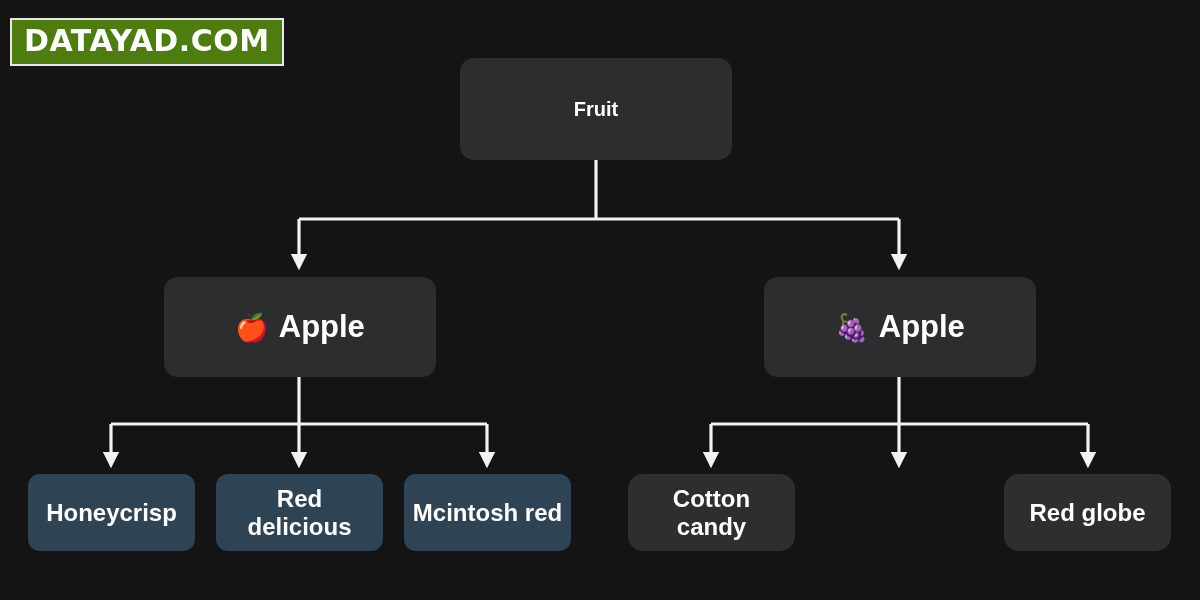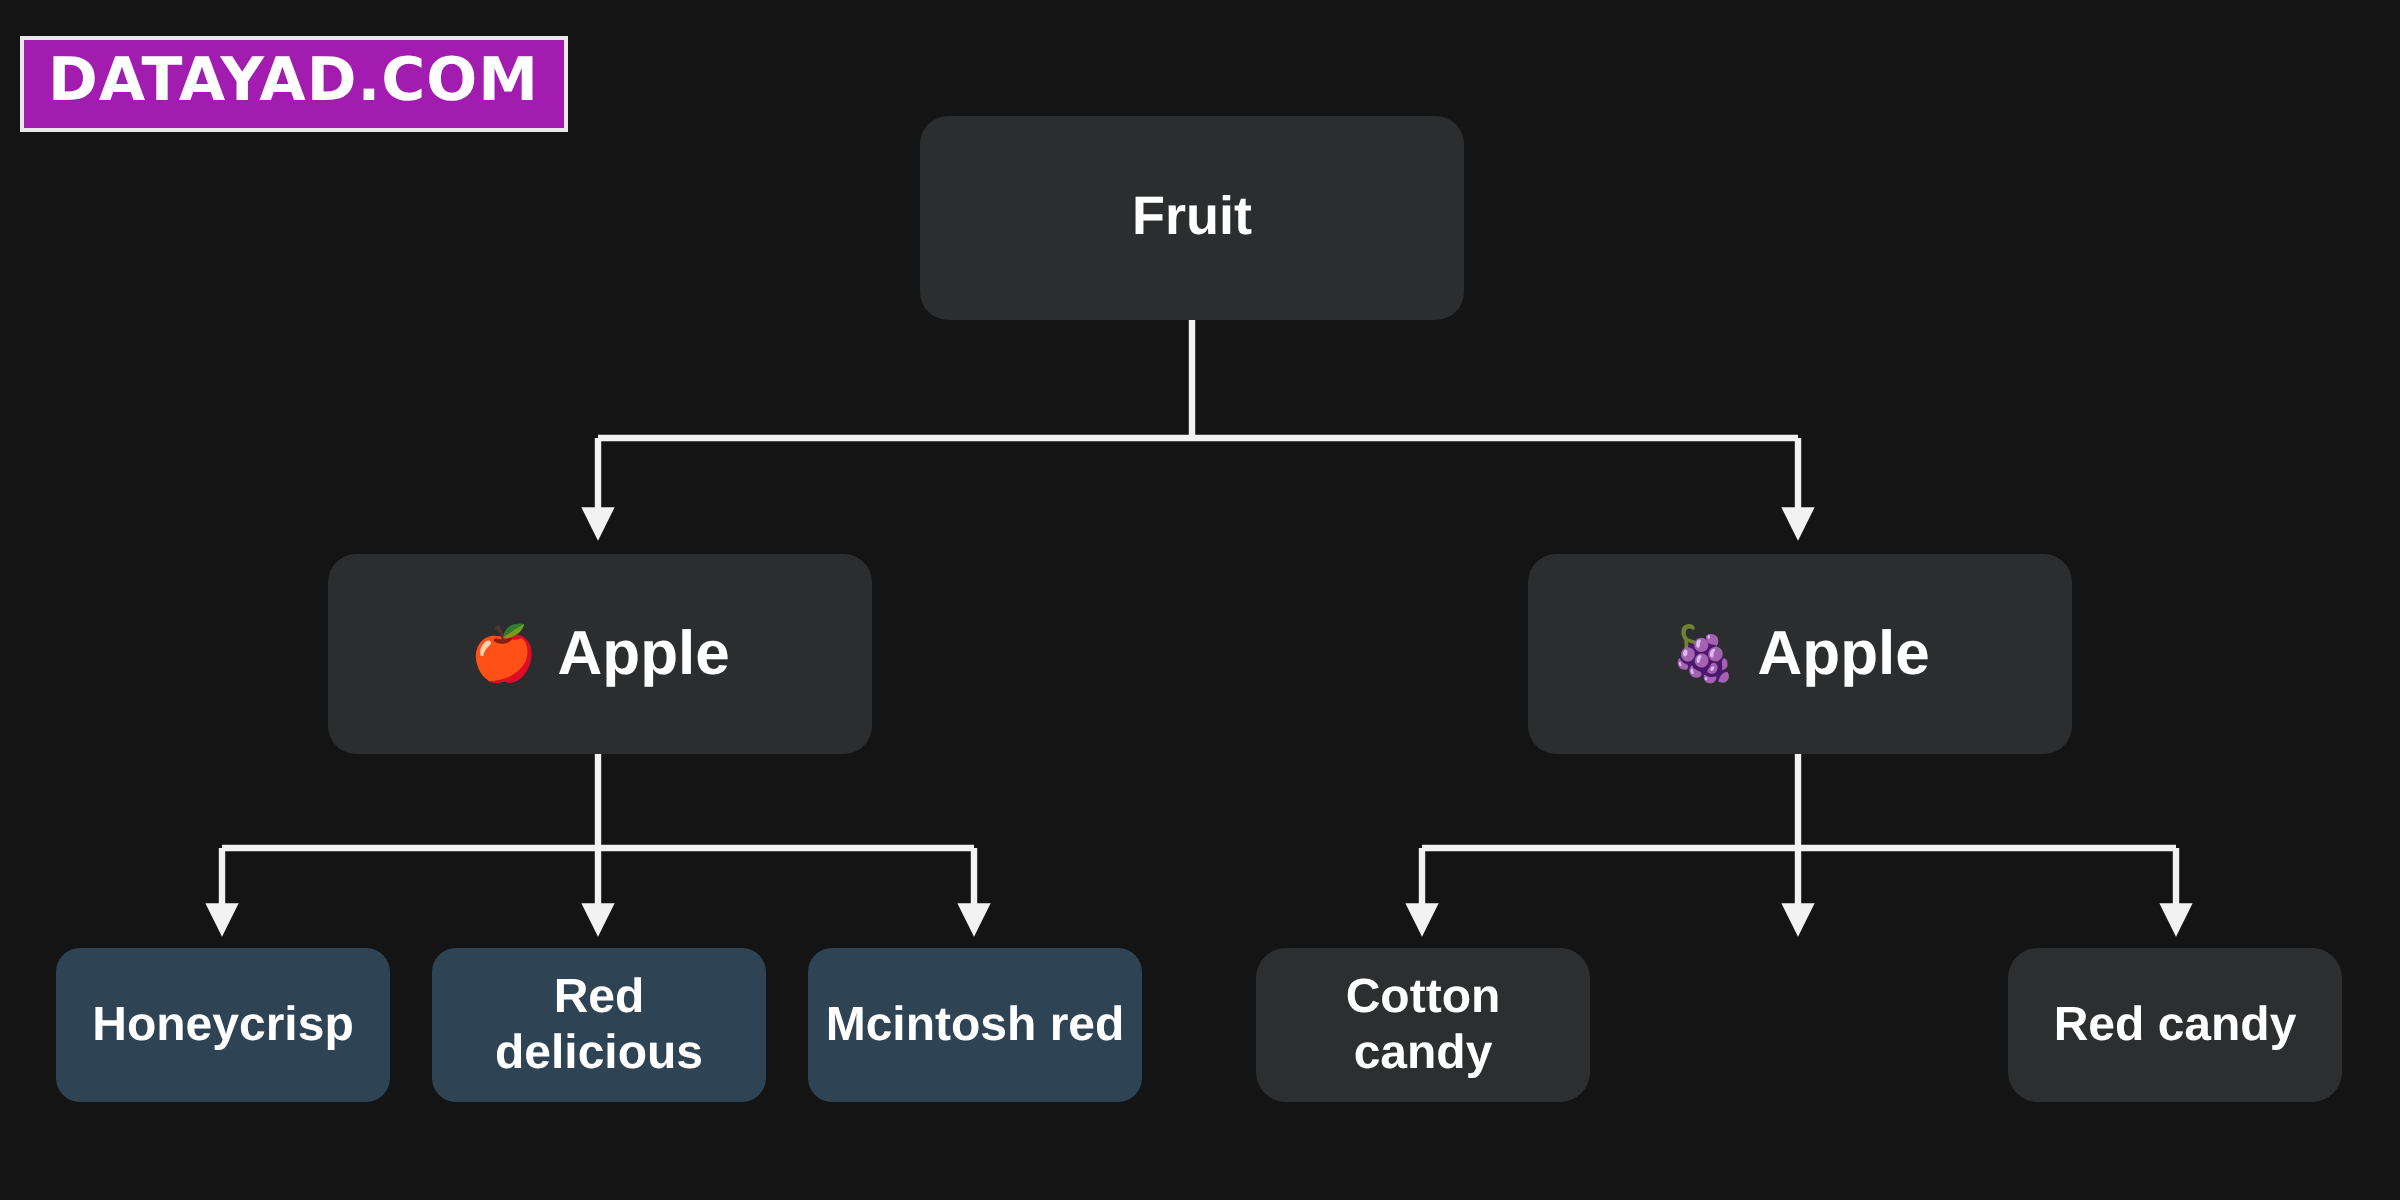--- a/index.html
+++ b/index.html
@@ -23,21 +23,21 @@
     left: 10px;
     top: 18px;
     padding: 6px 12px 8px 12px;
     border: 2px solid #e8e8e8;
     color: #ffffff;
     font-family: "DejaVu Sans", sans-serif;
     font-weight: bold;
     font-size: 30px;
     letter-spacing: 0.5px;
     line-height: 1;
-    background: #a21caf;
+    background: #4d7c0f;
     z-index: 20;
     white-space: nowrap;
   }
 
   
   #edges {
     position: absolute;
     left: 0;
     top: 0;
     width: 1200px;
@@ -68,21 +68,21 @@
   .node .txt {
     display: inline-block;
   }
 
   .node-root {
     left: 460px;
     top: 58px;
     width: 272px;
     height: 102px;
     background: #2b2d2e;
-    font-size: 27px;
+    font-size: 20px;
     font-weight: bold;
   }
 
   .node-branch {
     top: 277px;
     width: 272px;
     height: 100px;
     background: #2b2d2e;
     font-size: 31px;
     font-weight: 600;
@@ -162,16 +162,16 @@
     <span class="txt">Mcintosh red</span>
   </div>
   <div class="node node-leaf leaf-apple" style="left:216px;">
     <span class="txt">Red delicious</span>
   </div>
 
   <div class="node node-leaf leaf-grape" style="left:628px;">
     <span class="txt">Cotton candy</span>
   </div>
   <div class="node node-leaf leaf-grape" style="left:1004px;">
-    <span class="txt">Red candy</span>
+    <span class="txt">Red globe</span>
   </div>
 
 </div>
 
 </body></html>

